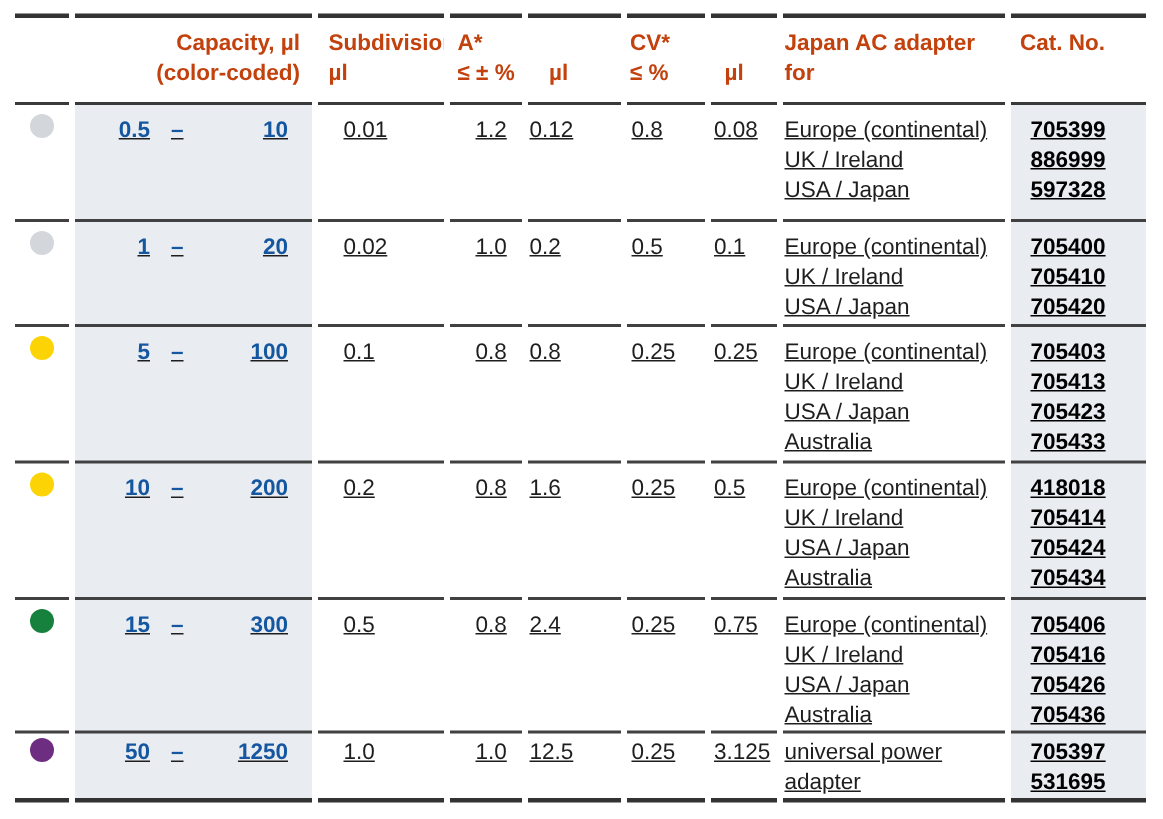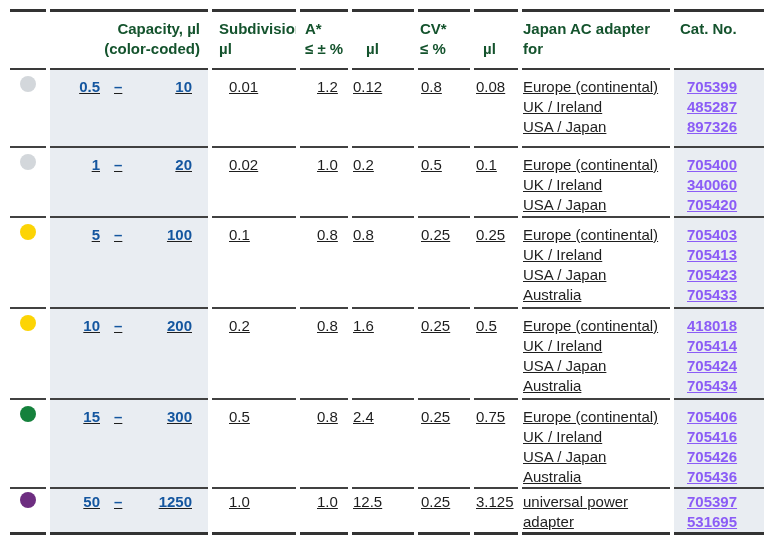--- a/index.html
+++ b/index.html
@@ -12,21 +12,21 @@
     border-collapse:separate;border-spacing:4px 0;table-layout:fixed;
   }
   th,td{
     vertical-align:top;margin:0;padding:7px 0 0 0;
     font-size:15px;line-height:20px;font-weight:normal;text-align:left;
     overflow:hidden;
   }
   thead th{
     border-top:3px solid #333333;
     border-bottom:2px solid #3a3a3a;
-    color:#14532d;font-weight:bold;
+    color:#c2410c;font-weight:bold;
   }
   thead tr{height:61px;}
   tr.r1{height:76px;} tr.r2{height:70px;} tr.r3{height:91px;}
   tr.r4{height:91px;} tr.r5{height:64px;} tr.r6{height:48px;}
   tbody td{color:#1e1e1e;text-decoration:underline;}
   tbody tr + tr td{border-top:2px solid #414141;}
   tbody tr.r6 td{border-bottom:3px solid #333333;padding-top:3px;}
   td.col-cap,td.col-cat{background:#e9edf2;}
   th.h-cap{text-align:right;padding-right:8px;}
   th.h-sub{padding-left:7px;}
@@ -35,21 +35,21 @@
   th.h-cvpct{padding-left:2px;}
   th.h-cvul div{padding-left:9px;padding-top:20px;}
   th.h-adp{padding-left:1px;}
   th.h-cat{padding-left:6px;}
   td.col-sub{padding-left:17px;}
   td.col-apct{padding-left:17px;}
   td.col-aul{padding-left:1px;margin-left:20px;}
   td.col-cvpct{padding-left:3px;}
   td.col-cvul{padding-left:2px;}
   td.col-adp{padding-left:1px;}
-  td.col-cat{padding-left:13px;color:#8b5cf6;font-weight:bold;}
+  td.col-cat{padding-left:13px;color:#000000;font-weight:bold;}
   .cap-row{display:flex;color:#14569f;font-weight:bold;}
   .cap-min{width:50px;text-align:right;flex:0 0 auto;}
   .cap-dash{margin-left:14px;flex:0 0 auto;}
   .cap-max{flex:1;text-align:right;padding-right:16px;}
   td.col-dot{padding-top:6px;}
   .dot{display:block;width:16px;height:16px;border-radius:50%;margin:0 auto;}
 </style>
 </head>
 <body>
 
@@ -118,22 +118,22 @@
       <td class="col-aul">0.12</td>
       <td class="col-cvpct">0.8</td>
       <td class="col-cvul">0.08</td>
       <td class="col-adp">
         <div>Europe (continental)</div>
         <div>UK / Ireland</div>
         <div>USA / Japan</div>
       </td>
       <td class="col-cat">
         <div>705399</div>
-        <div>485287</div>
-        <div>897326</div>
+        <div>886999</div>
+        <div>597328</div>
       </td>
     </tr>
 
     <tr class="r2">
       <td class="col-dot">
             <span class="dot" style="background-color: rgb(211, 215, 219);"></span>
           </td>
       <td class="col-cap">
         <div class="cap-row">
           <span class="cap-min">1</span>
@@ -146,21 +146,21 @@
       <td class="col-aul">0.2</td>
       <td class="col-cvpct">0.5</td>
       <td class="col-cvul">0.1</td>
       <td class="col-adp">
         <div>Europe (continental)</div>
         <div>UK / Ireland</div>
         <div>USA / Japan</div>
       </td>
       <td class="col-cat">
         <div>705400</div>
-        <div>340060</div>
+        <div>705410</div>
         <div>705420</div>
       </td>
     </tr>
 
     <tr class="r3">
       <td class="col-dot">
             <span class="dot" style="background-color: rgb(252, 212, 5);"></span>
           </td>
       <td class="col-cap">
         <div class="cap-row">

